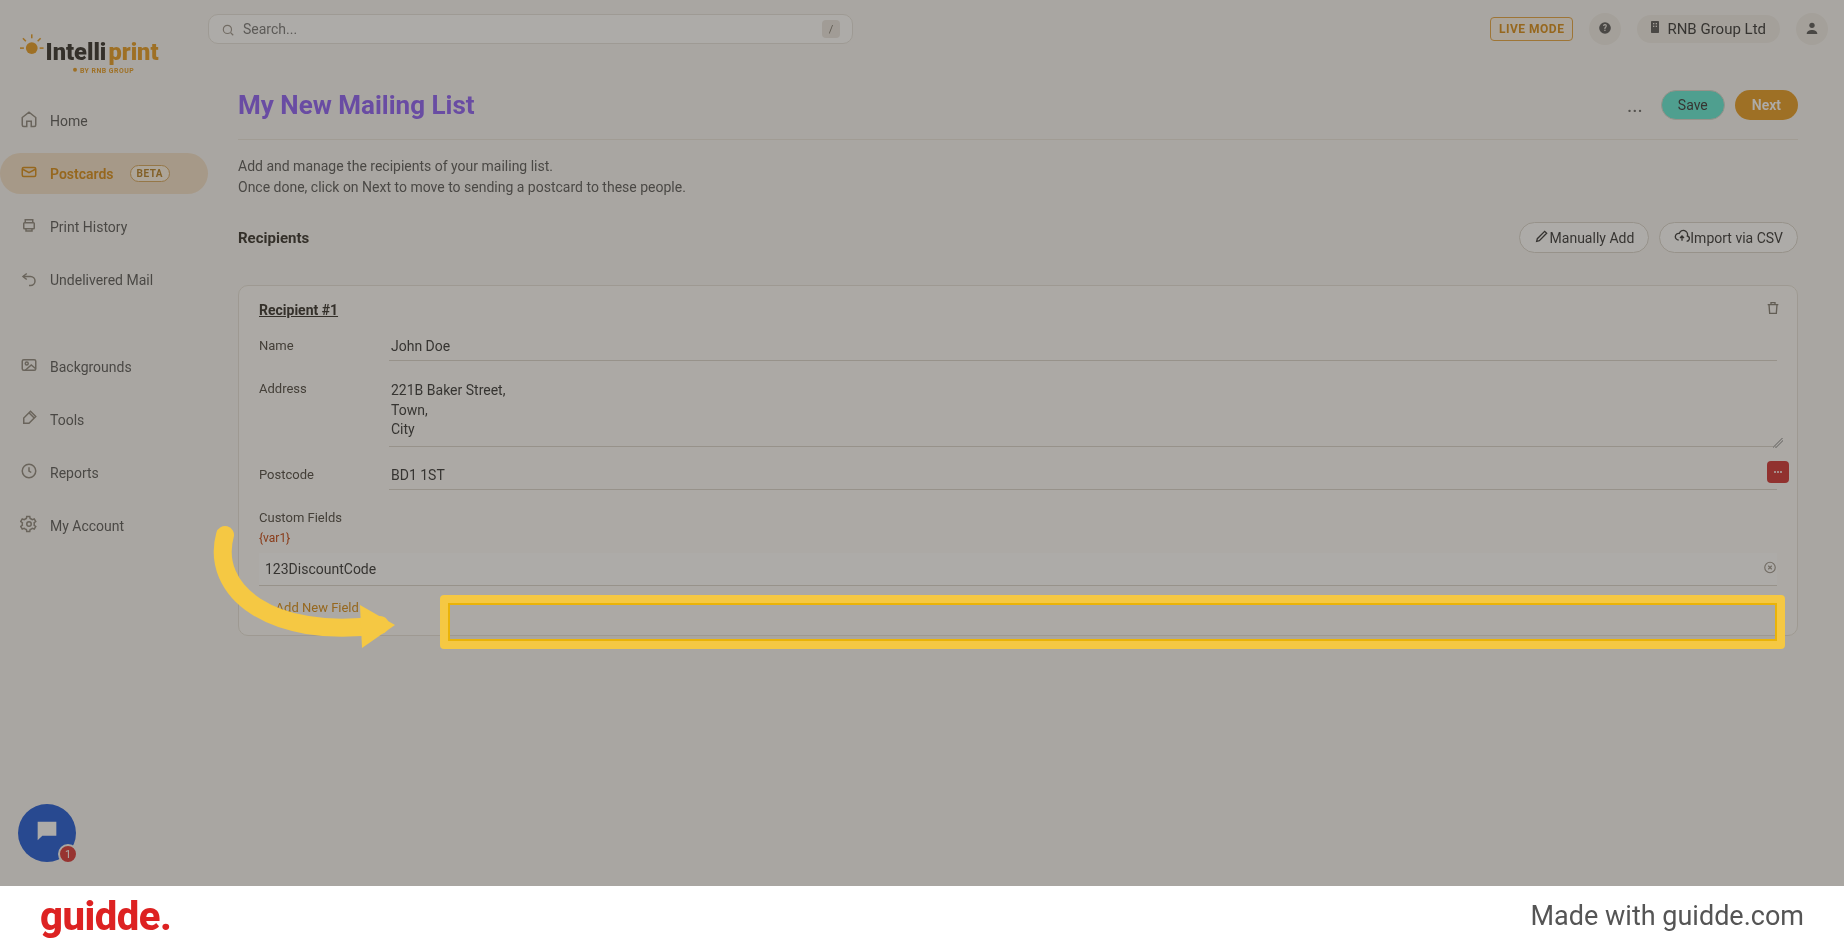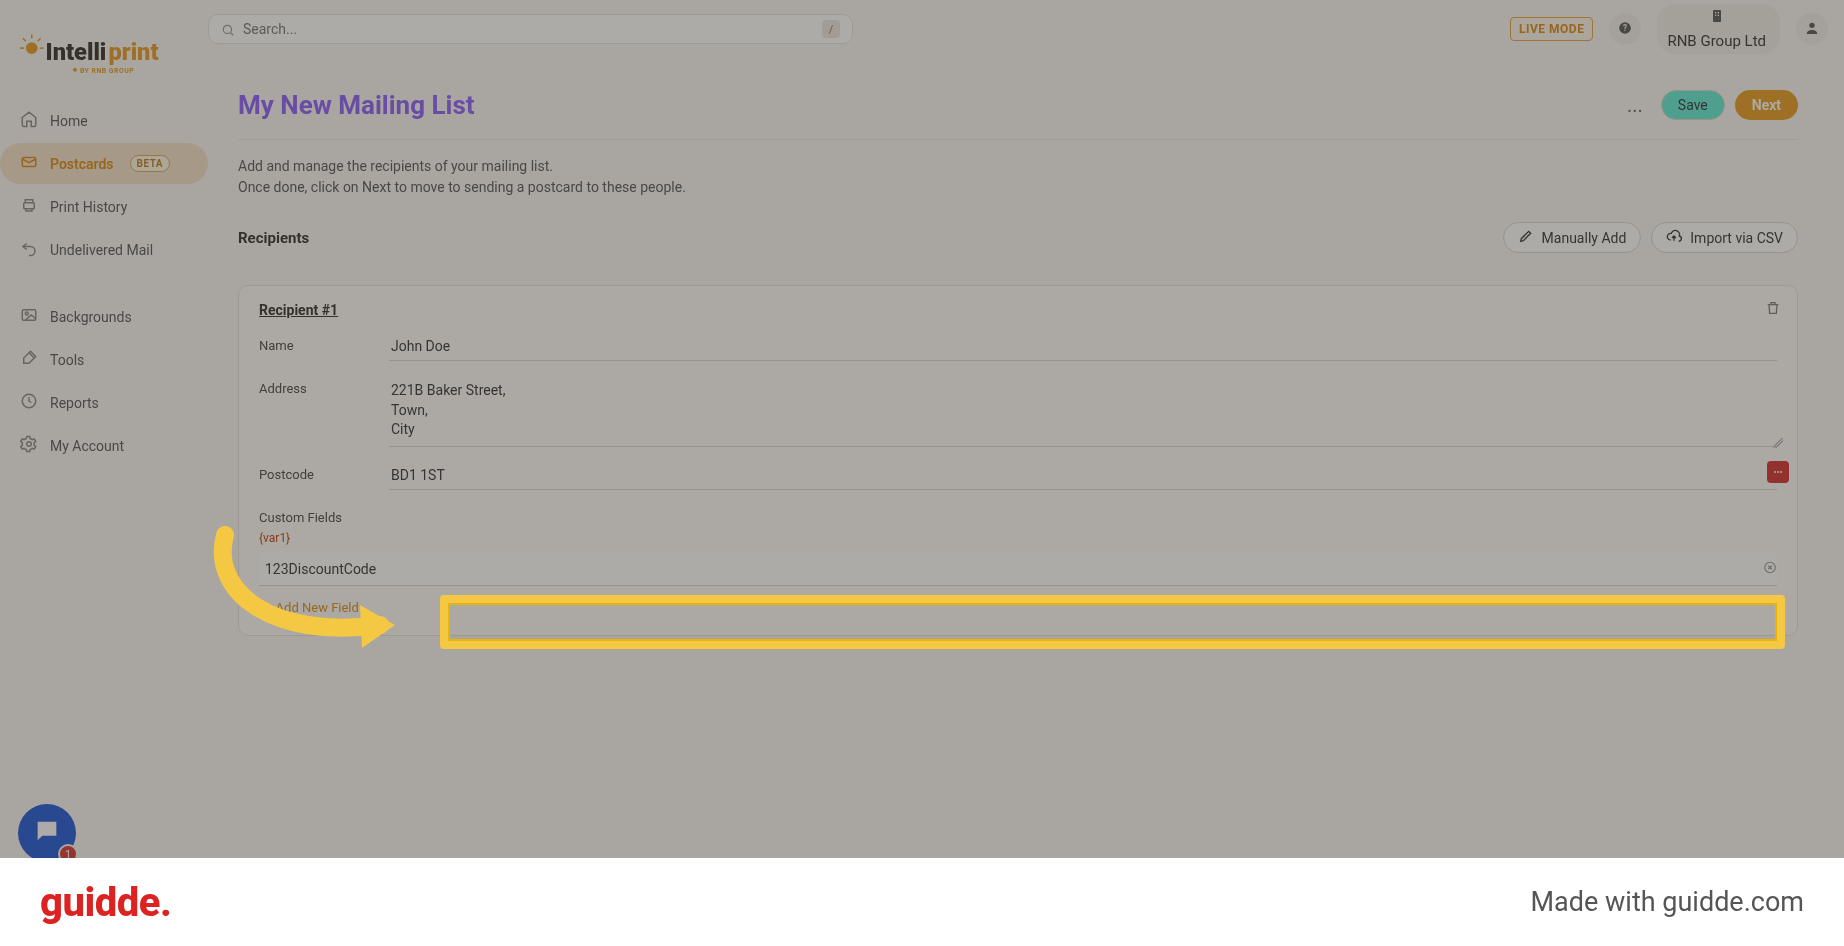--- a/index.html
+++ b/index.html
@@ -9,27 +9,27 @@
 
 
 .topbar { position: absolute; left: 208px; right: 16px; top: 10px; height: 38px; display: flex; align-items: center; gap: 8px; }
 .search-wrap { position: relative; width: 645px; height: 30px; background:#fff; border:1px solid #e6e2dc; border-radius: 10px; display:flex; align-items:center; padding:0 12px; color:#9a938a; }
 .search-wrap .search-icon { width:14px; height:14px; margin-right:8px; flex:0 0 auto; }
 .search-wrap input { flex:1; border:none; outline:none; font-size:14px; background:transparent; color:#333; }
 .search-slash { width:18px; height:18px; border-radius:4px; background:#eae6e0; color:#7a746b; font-size:11px; display:flex; align-items:center; justify-content:center; }
 .topbar-spacer { flex:1; }
 .live-mode { border:1px solid #e6a23c; background:#fdf5e8; color:#d88b12; font-weight:700; font-size:12px; padding:4px 8px; border-radius:4px; letter-spacing:0.5px; }
 .circle-btn { width:32px; height:32px; border-radius:50%; background:#efece7; color:#555; display:flex; align-items:center; justify-content:center; margin-left:8px; border:none; cursor:pointer; }
-.org-pill { display:flex; align-items:center; gap:4px; background:#efece7; border-radius:18px; padding:4px 14px 4px 10px; margin-left:8px; color:#333; font-size:15px;flex-direction:column; }
+.org-pill { display:flex; align-items:center; gap:4px; background:#efece7; border-radius:18px; padding:4px 14px 4px 10px; margin-left:8px; color:#333; font-size:15px; }
 
 
 .sidebar { position:absolute; left:0; top:0; bottom:0; width:208px; padding-top:20px; }
 .logo { display:flex; align-items:center; gap:0; padding:6px 18px 18px 18px; }
 .logo svg { display:block; }
-.nav { display:flex; flex-direction:column; gap:2px; margin-top:0; }
+.nav { display:flex; flex-direction:column; gap:12px; margin-top:0; }
 .nav-item { display:flex; align-items:center; gap:12px; padding:10px 20px; font-size:14px; color:#555; border-radius:22px; cursor:pointer; }
 .nav-item svg { width:18px; height:18px; flex:0 0 auto; }
 .nav-item.active { background:#f3e0c8; color:#d88b12; font-weight:600; }
 .nav-item .beta { margin-left:4px; font-size:10px; padding:2px 6px; border-radius:10px; border:1px solid #d6a55a; color:#b67f22; background:#fff4e3; font-weight:700; letter-spacing:0.5px; }
 .nav-sep { height:22px; }
 
 
 .content { position:absolute; left:208px; right:16px; top:70px; padding: 0 30px; }
 .page-title { display:flex; align-items:center; justify-content:space-between; height:70px; border-bottom:1px solid #eae5dd; }
 .page-title h1 { font-size:26px; font-weight:700; color:#8b5cf6; }
@@ -37,21 +37,21 @@
 .icon-more { font-size:20px; color:#666; padding:4px 8px; cursor:pointer; }
 .btn { border-radius:18px; padding:6px 16px; font-size:14px; border:1px solid transparent; cursor:pointer; }
 .btn.outline { background:#5eead4; border:1px solid #d9d4cc; color:#333; }
 .btn.primary { background:#e69a1e; color:#fff; font-weight:600; }
 
 .intro { padding:16px 0 12px 0; font-size:14px; color:#555; line-height:1.5; }
 
 .recipients-header { display:flex; align-items:center; justify-content:space-between; margin-top:12px; }
 .recipients-header .label { font-weight:700; font-size:15px; color:#2f2b26; }
 .recipients-header .actions { display:flex; gap:10px; }
-.pill-btn { display:flex; align-items:center; gap:8px; border:1px solid #d9d4cc; background:#fff; border-radius:20px; padding:5px 14px; font-size:14px; color:#333; cursor:pointer;text-align:right; }
+.pill-btn { display:flex; align-items:center; border:1px solid #d9d4cc; background:#fff; border-radius:20px; padding:5px 14px; font-size:14px; color:#333; cursor:pointer;text-align:right; }
 .pill-btn svg { width:16px; height:16px; }
 
 .recipient-card { margin-top:32px; border:1px solid #e6e1d9; background:#fdfcfa; border-radius:10px; padding:16px 20px 20px 20px; position:relative; }
 .recipient-card .card-title { font-size:14px; font-weight:700; color:#2f2b26;text-decoration:underline; }
 .recipient-card .trash { position:absolute; right:16px; top:14px; color:#807a70; cursor:pointer; }
 .field-row { display:flex; align-items:flex-start; margin-top:14px; }
 .field-label { width:130px; font-size:13px; color:#4a453e; padding-top:6px; }
 .field-input-wrap { flex:1; position:relative; }
 .text-input { width:100%; border:none; border-bottom:1px solid #d9d4cc; background:transparent; font-size:14px; padding:6px 2px; color:#333; outline:none; }
 .textarea { width:100%; border:none; border-bottom:1px solid #d9d4cc; background:transparent; font-size:14px; padding:6px 2px; color:#333; line-height:1.4; white-space:pre-line; resize:none; position:relative; }
@@ -72,21 +72,21 @@
 .chat-bubble { position:absolute; left:18px; bottom:84px; width:58px; height:58px; border-radius:50%; background:#1a56d6; display:flex; align-items:center; justify-content:center; color:#fff; }
 .chat-badge { position:absolute; right:-2px; bottom:-2px; width:20px; height:20px; border-radius:50%; background:#d93333; color:#fff; font-size:11px; display:flex; align-items:center; justify-content:center; border:2px solid #f9f7f4; }
 
 
 .arrow-annot { position:absolute; pointer-events:none; }
 
 
 .dim-overlay { position:absolute; inset:0; background:rgba(60,55,48,0.42); pointer-events:none; }
 
 
-.footer { position:absolute; left:0; right:0; bottom:0; height:88px; background:#fff; display:flex; align-items:center; justify-content:space-between; padding:16px 40px; }
+.footer { position:absolute; left:0; right:0; bottom:0; height:60px; background:#fff; display:flex; align-items:center; justify-content:space-between; padding:16px 40px; }
 .footer .made { font-size:27px; color:#555; }
 .guidde-logo { display:flex; align-items:baseline; font-weight:800; color:#d22; font-size:40px; font-family: Georgia, 'Times New Roman', serif; letter-spacing:-0.5px; }
 .guidde-dot { color:#d22; }
 
 
 </style>
 </head>
 <body>
 
 <div class="app-root">

